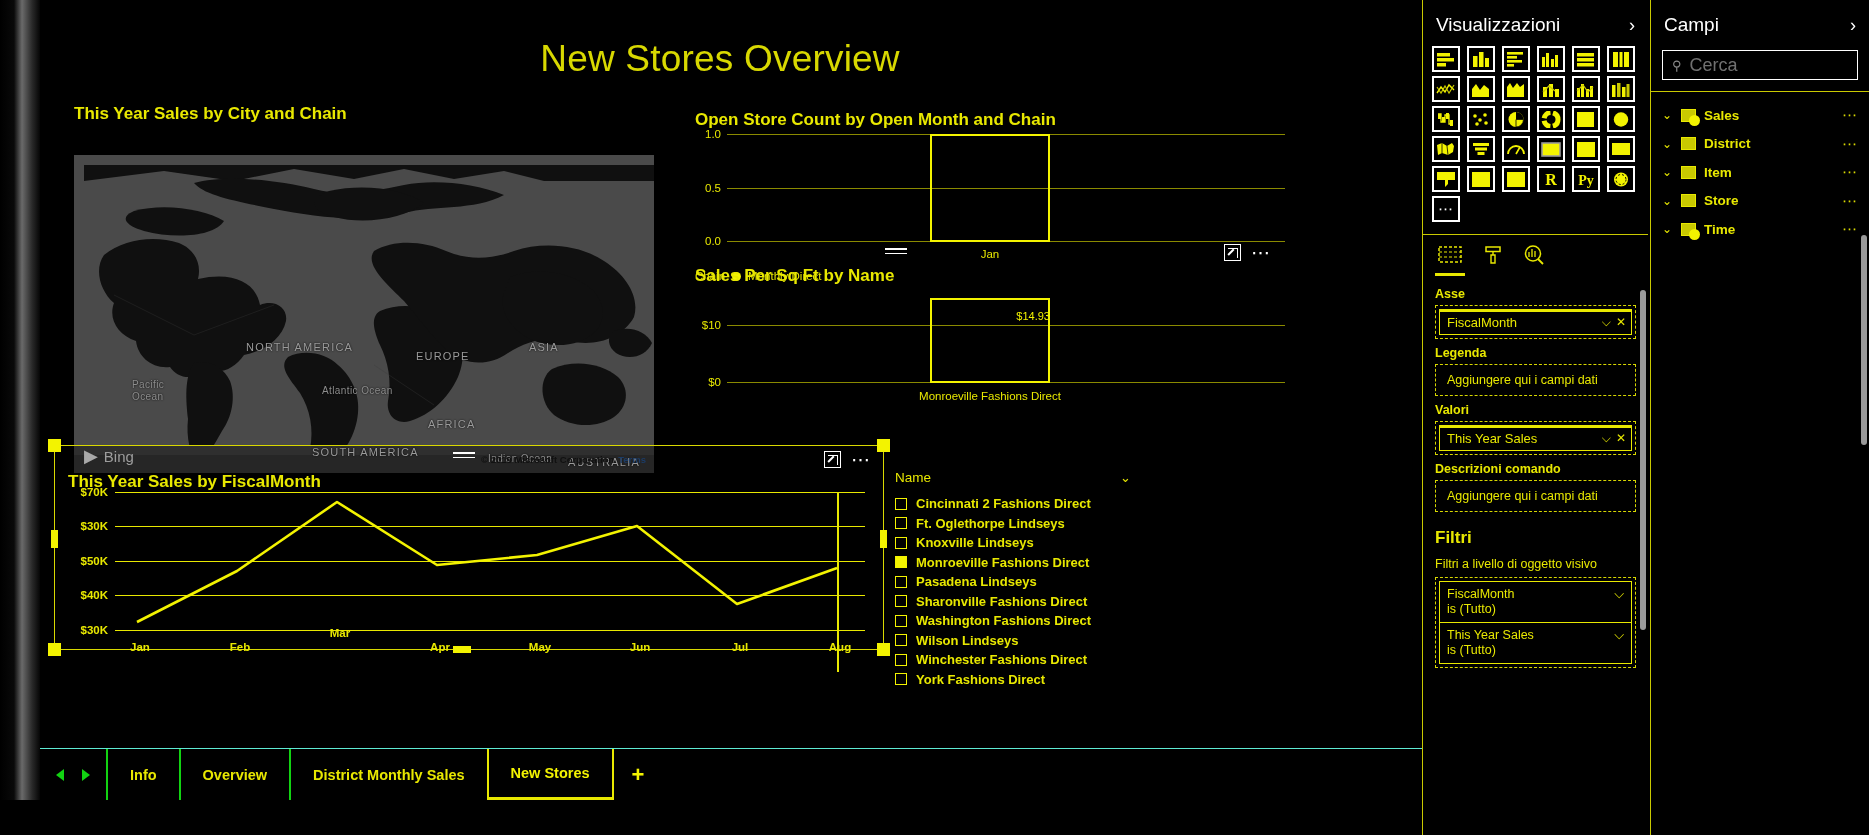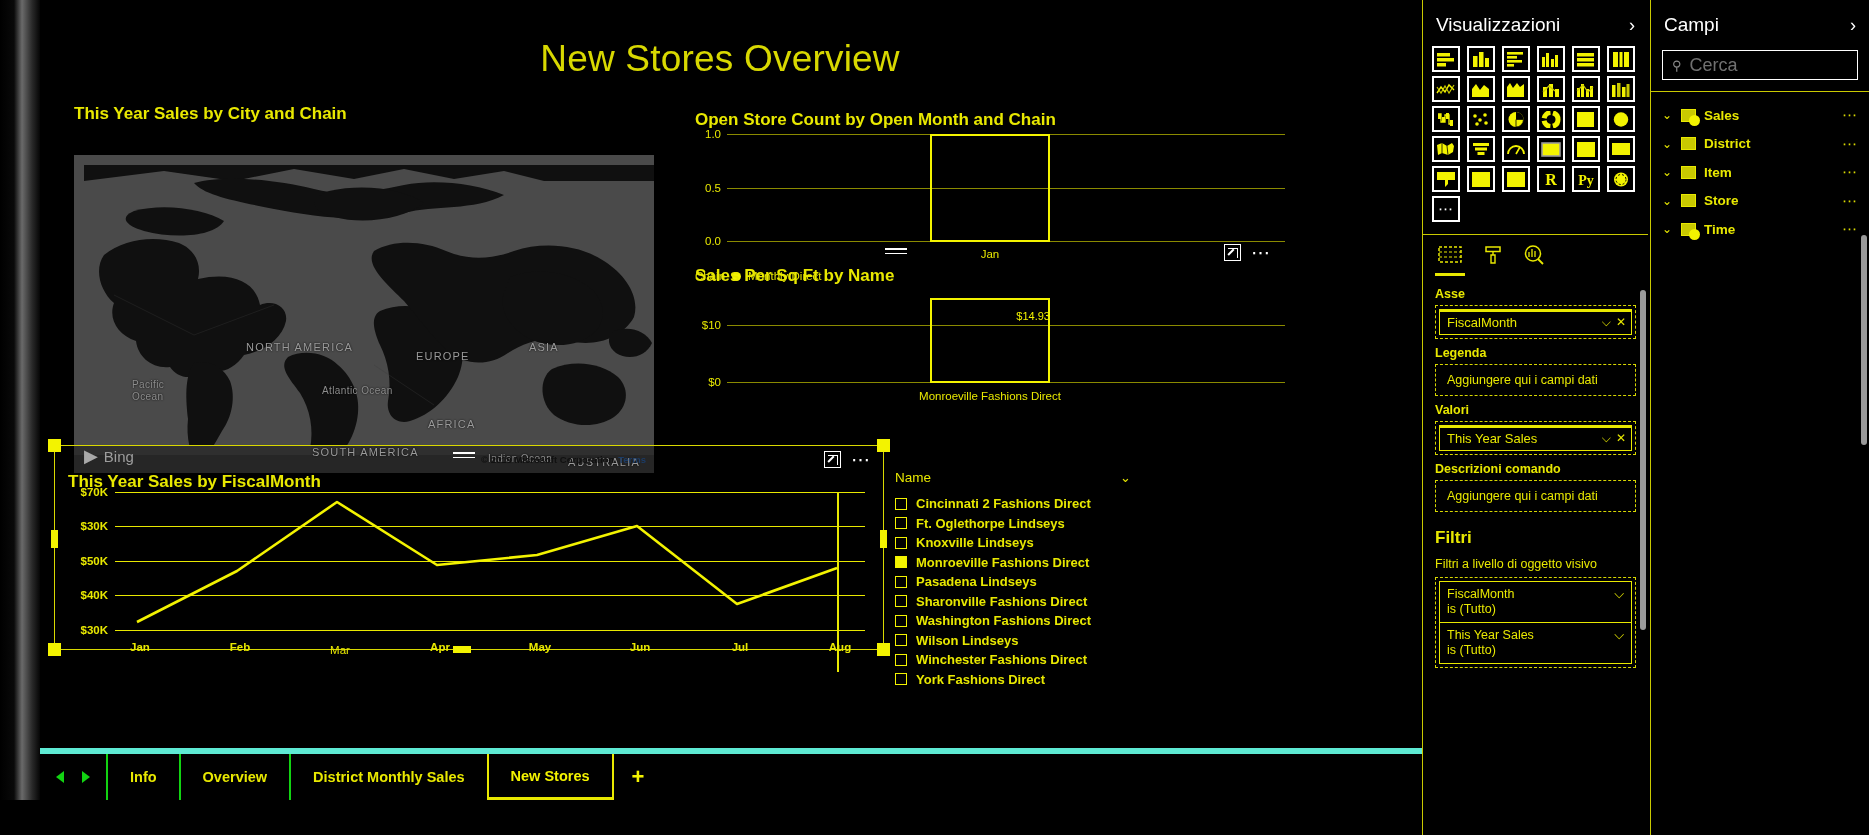--- a/index.html
+++ b/index.html
@@ -105,21 +105,21 @@
   .legend-box.filled { background:#f3f300; }
   .legend-name { font-size:13px; font-weight:700; color:#e8e800; white-space:nowrap; }
   .chev { font-size:13px; color:#e8e800; }
 
   .watermark { position:absolute; left:1300px; top:770px; font-size:10px; color:#b6b600; }
   .watermark-sq { position:absolute; left:1370px; top:767px; width:11px; height:14px; background:#777; }
 
   
   .tabbar {
     position:absolute; left:0; bottom:0; width:1400px; height:52px; background:#000;
-    border-top:6px solid #5eead4; display:flex; align-items:stretch;
+    border-top:1px solid #5eead4; display:flex; align-items:stretch;
   }
   .tab-navs { display:flex; align-items:center; gap:18px; padding:0 16px; }
   .tri { width:0; height:0; }
   .tri.left { border-top:6px solid transparent; border-bottom:6px solid transparent; border-right:8px solid #12d312; }
   .tri.right { border-top:6px solid transparent; border-bottom:6px solid transparent; border-left:8px solid #12d312; }
   .tab {
     display:flex; align-items:center; justify-content:center;
     padding:0 22px; font-size:14.5px; font-weight:700; color:#e8e800;
     border-left:2px solid #12d312; white-space:nowrap;
   }
@@ -349,21 +349,21 @@
         <div class="axis-tick" style="left:0;top:132px;width:40px;font-weight:700;">$30K</div>
 
         <svg style="position:absolute;left:47px;top:0;width:750px;height:139px;overflow:visible;" viewBox="0 0 750 139" preserveAspectRatio="none">
           <polyline fill="none" stroke="#f3f300" stroke-width="2.6" stroke-linejoin="round" points="22,130 122,79 222,10 322,73 422,63 522,34 622,112 722,76"></polyline>
         </svg>
         <div style="position:absolute;left:769px;top:0;width:1.6px;height:180px;background:#e8e800;"></div>
       </div>
 
       <div class="cat-label" style="left:30px;top:195px;width:110px;font-weight:700;">Jan</div>
       <div class="cat-label" style="left:130px;top:195px;width:110px;font-weight:700;">Feb</div>
-      <div class="cat-label" style="left:230px;top:198px;width:110px;font-weight:400;">Mar</div>
+      <div class="cat-label" style="left:230px;top:181px;width:110px;font-weight:700;">Mar</div>
       <div class="cat-label" style="left:330px;top:195px;width:110px;font-weight:700;">Apr</div>
       <div class="cat-label" style="left:430px;top:195px;width:110px;font-weight:700;">May</div>
       <div class="cat-label" style="left:530px;top:195px;width:110px;font-weight:700;">Jun</div>
       <div class="cat-label" style="left:630px;top:195px;width:110px;font-weight:700;">Jul</div>
       <div class="cat-label" style="left:730px;top:195px;width:110px;font-weight:700;">Aug</div>
     </div>
 
     <div class="legend-panel">
       <div class="legend-head">
         <span>Name</span>

